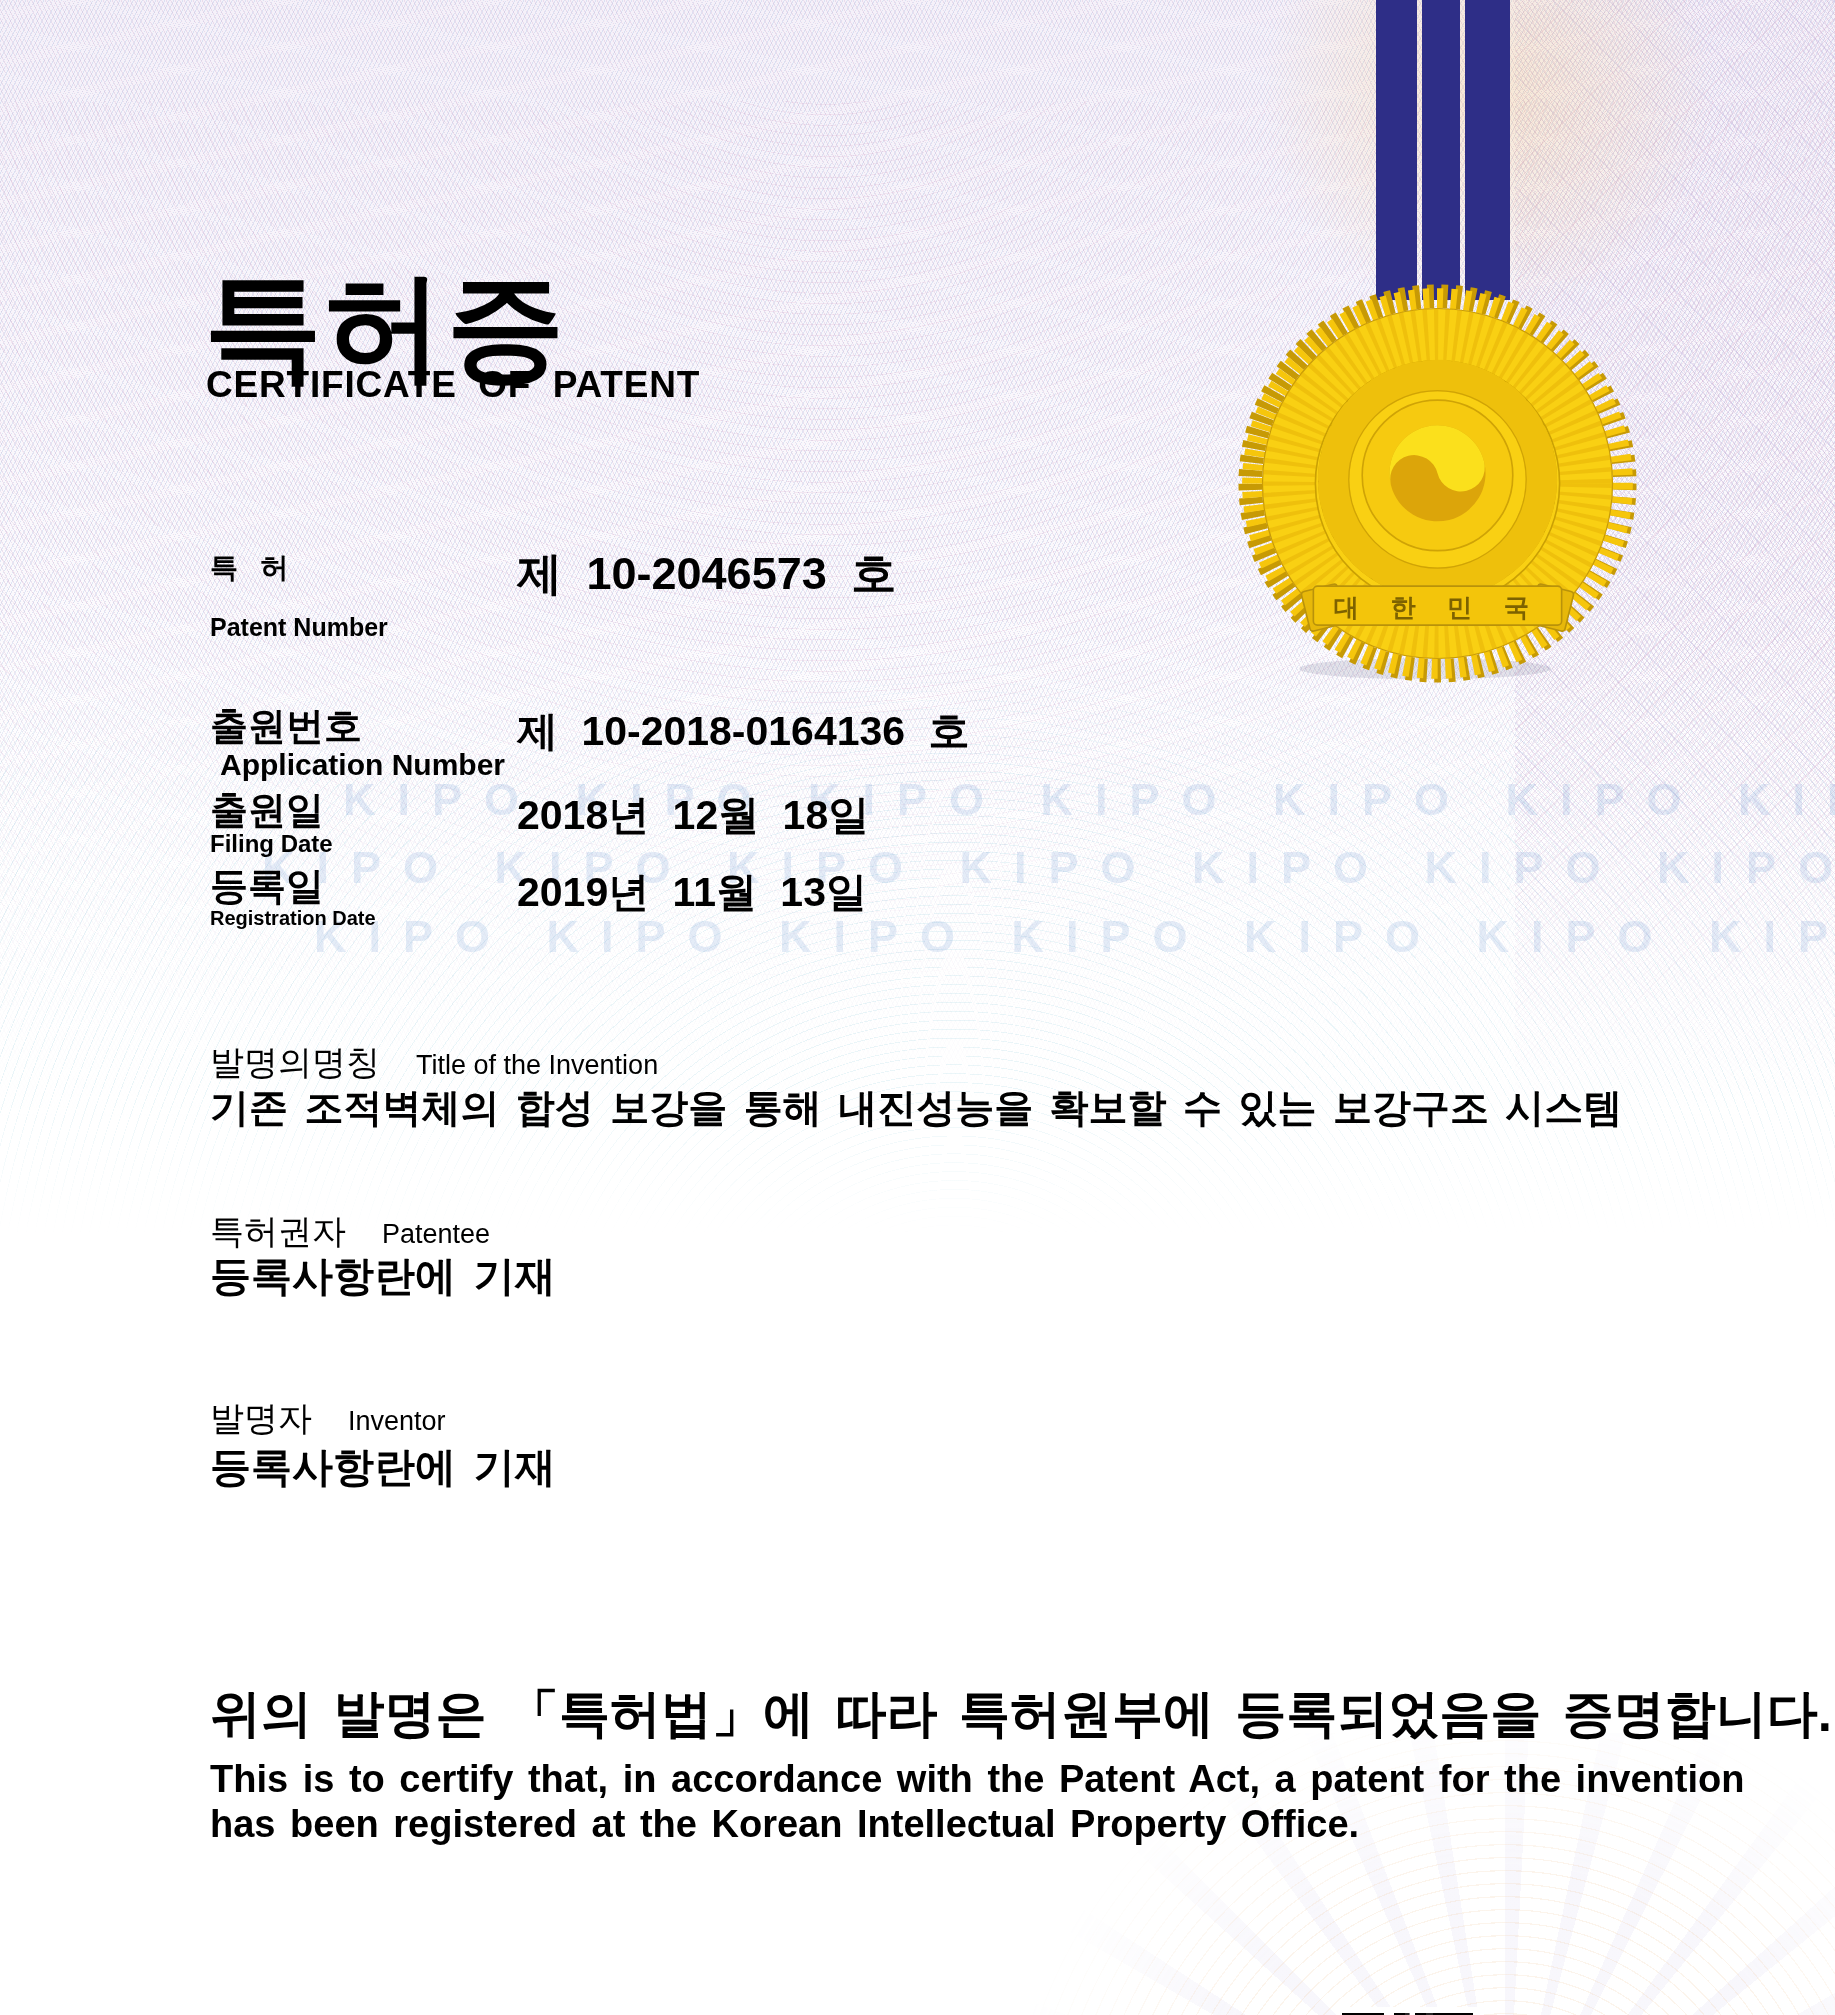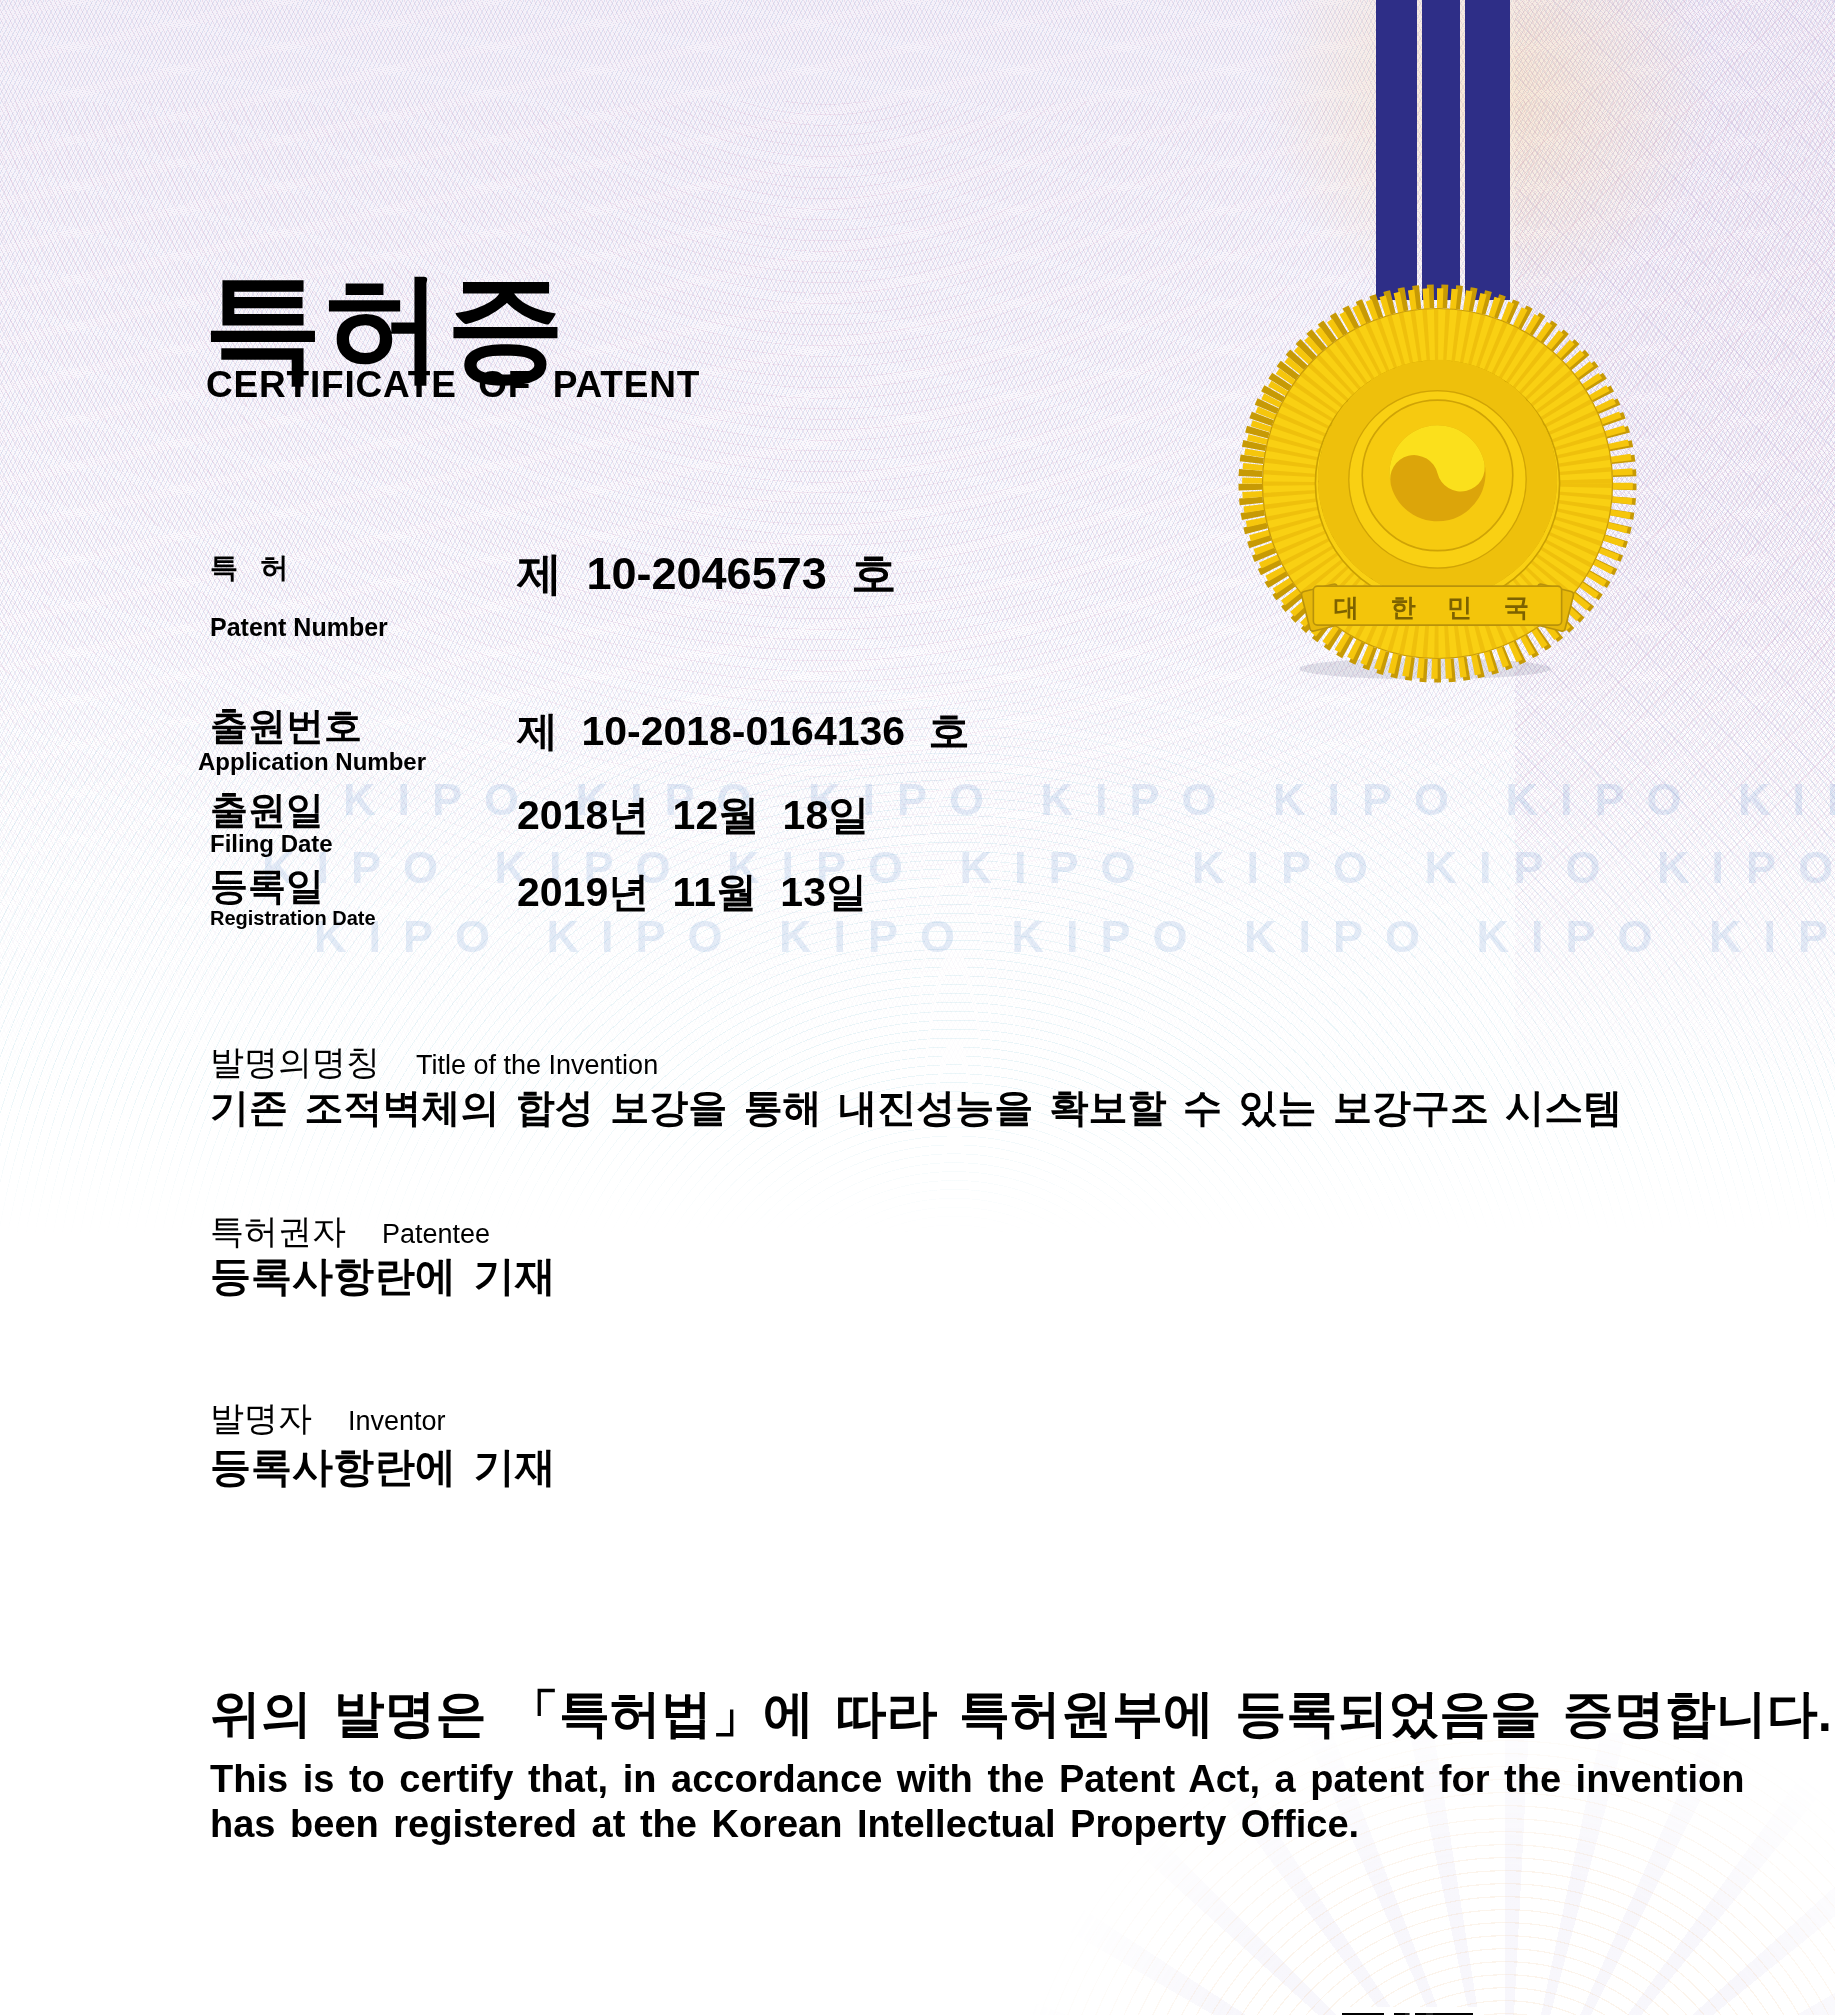--- a/index.html
+++ b/index.html
@@ -52,21 +52,21 @@
 
   .lbl-kr{font-weight:800;white-space:nowrap;}
   .lbl-en{font-weight:700;white-space:nowrap;}
   .val{font-weight:700;white-space:nowrap;word-spacing:12px;}
 
   .f1-kr{left:210px;top:549px;font-size:28px;letter-spacing:7.3px;}
   .f1-val{left:517px;top:544px;font-size:45px;}
   .f1-en{left:210px;top:613px;font-size:25px;}
   .f2-kr{left:210px;top:701px;font-size:38px;}
   .f2-val{left:517px;top:704px;font-size:41px;}
-  .f2-en{left:198px;top:748px;font-size:24px;text-align:center;}
+  .f2-en{left:220px;top:748px;font-size:30px;text-align:center;}
   .f3-kr{left:210px;top:785px;font-size:38px;}
   .f3-val{left:517px;top:788px;font-size:41px;}
   .f3-en{left:210px;top:830px;font-size:24px;}
   .f4-kr{left:210px;top:861px;font-size:38px;}
   .f4-val{left:517px;top:865px;font-size:41px;}
   .f4-en{left:210px;top:907px;font-size:20px;}
 
   .sec-label{display:flex;align-items:baseline;gap:36px;white-space:nowrap;}
   .sec-label .k{font-size:34px;font-weight:500;}
   .sec-label .e{font-size:27px;font-weight:500;}

